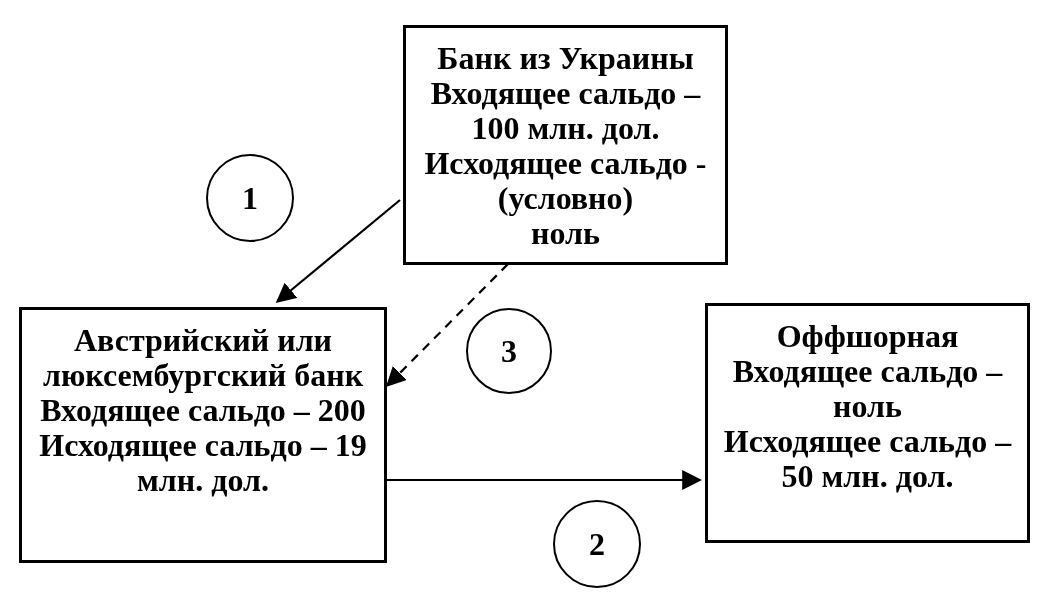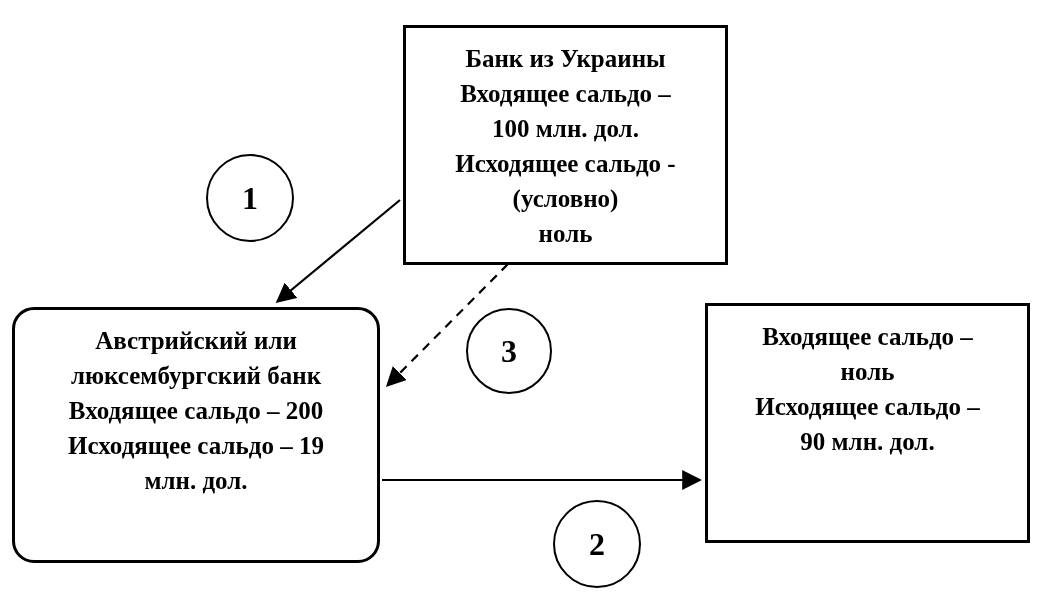--- a/index.html
+++ b/index.html
@@ -25,26 +25,26 @@
   .arrows line{stroke:var(--stroke);stroke-width:2.2;}
   .arrows .dashed{stroke-dasharray:9 7;}
   .arrows marker path{fill:var(--stroke);}
   .node{
     position:absolute;
     box-sizing:border-box;
     border:3px solid var(--stroke);
     background:var(--bg);
     text-align:center;
     font-weight:bold;
-    font-size:25px;
+    font-size:32px;
     line-height:35px;
     padding-top:13px;
   }
   .node-top{left:403px;top:25px;width:325px;height:240px;}
-  .node-left{left:12px;top:307px;width:368px;height:256px;border-radius:22px;}
+  .node-left{left:19px;top:307px;width:368px;height:256px;}
   .node-right{left:705px;top:303px;width:325px;height:240px;}
   .step-circle{
     position:absolute;
     box-sizing:border-box;
     width:88px;height:88px;
     border:2.5px solid var(--stroke);
     border-radius:50%;
     background:var(--bg);
     display:flex;
     align-items:center;
@@ -83,24 +83,25 @@
 
   <div class="node node-left">
     <div>Австрийский или</div>
     <div>люксембургский банк</div>
     <div>Входящее сальдо – 200</div>
     <div>Исходящее сальдо – 19</div>
     <div>млн. дол.</div>
   </div>
 
   <div class="node node-right">
+    <div>Оффшорная</div>
     <div>Входящее сальдо –</div>
     <div>ноль</div>
     <div>Исходящее сальдо –</div>
-    <div>90 млн. дол.</div>
+    <div>50 млн. дол.</div>
   </div>
 
   <div class="step-circle step-1">
     <span>1</span>
   </div>
   <div class="step-circle step-3">
     <span>3</span>
   </div>
   <div class="step-circle step-2">
     <span>2</span>

